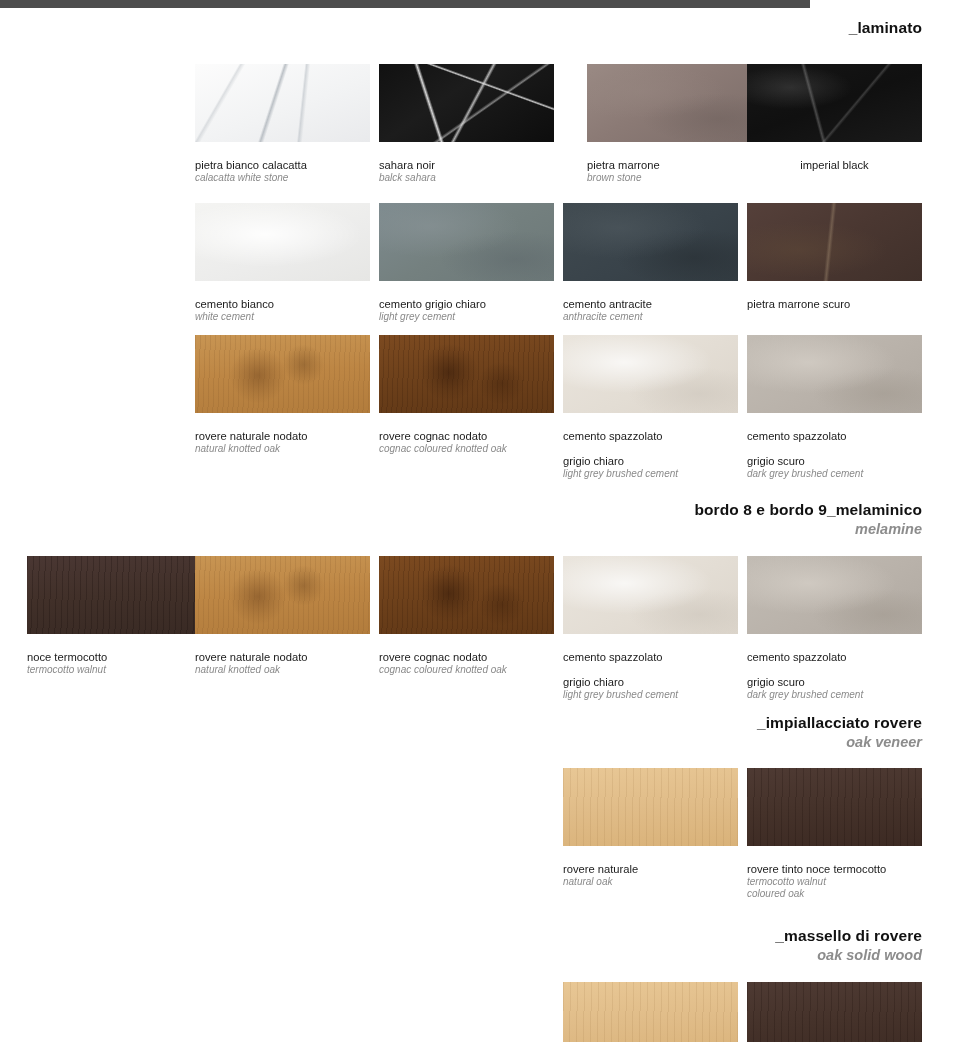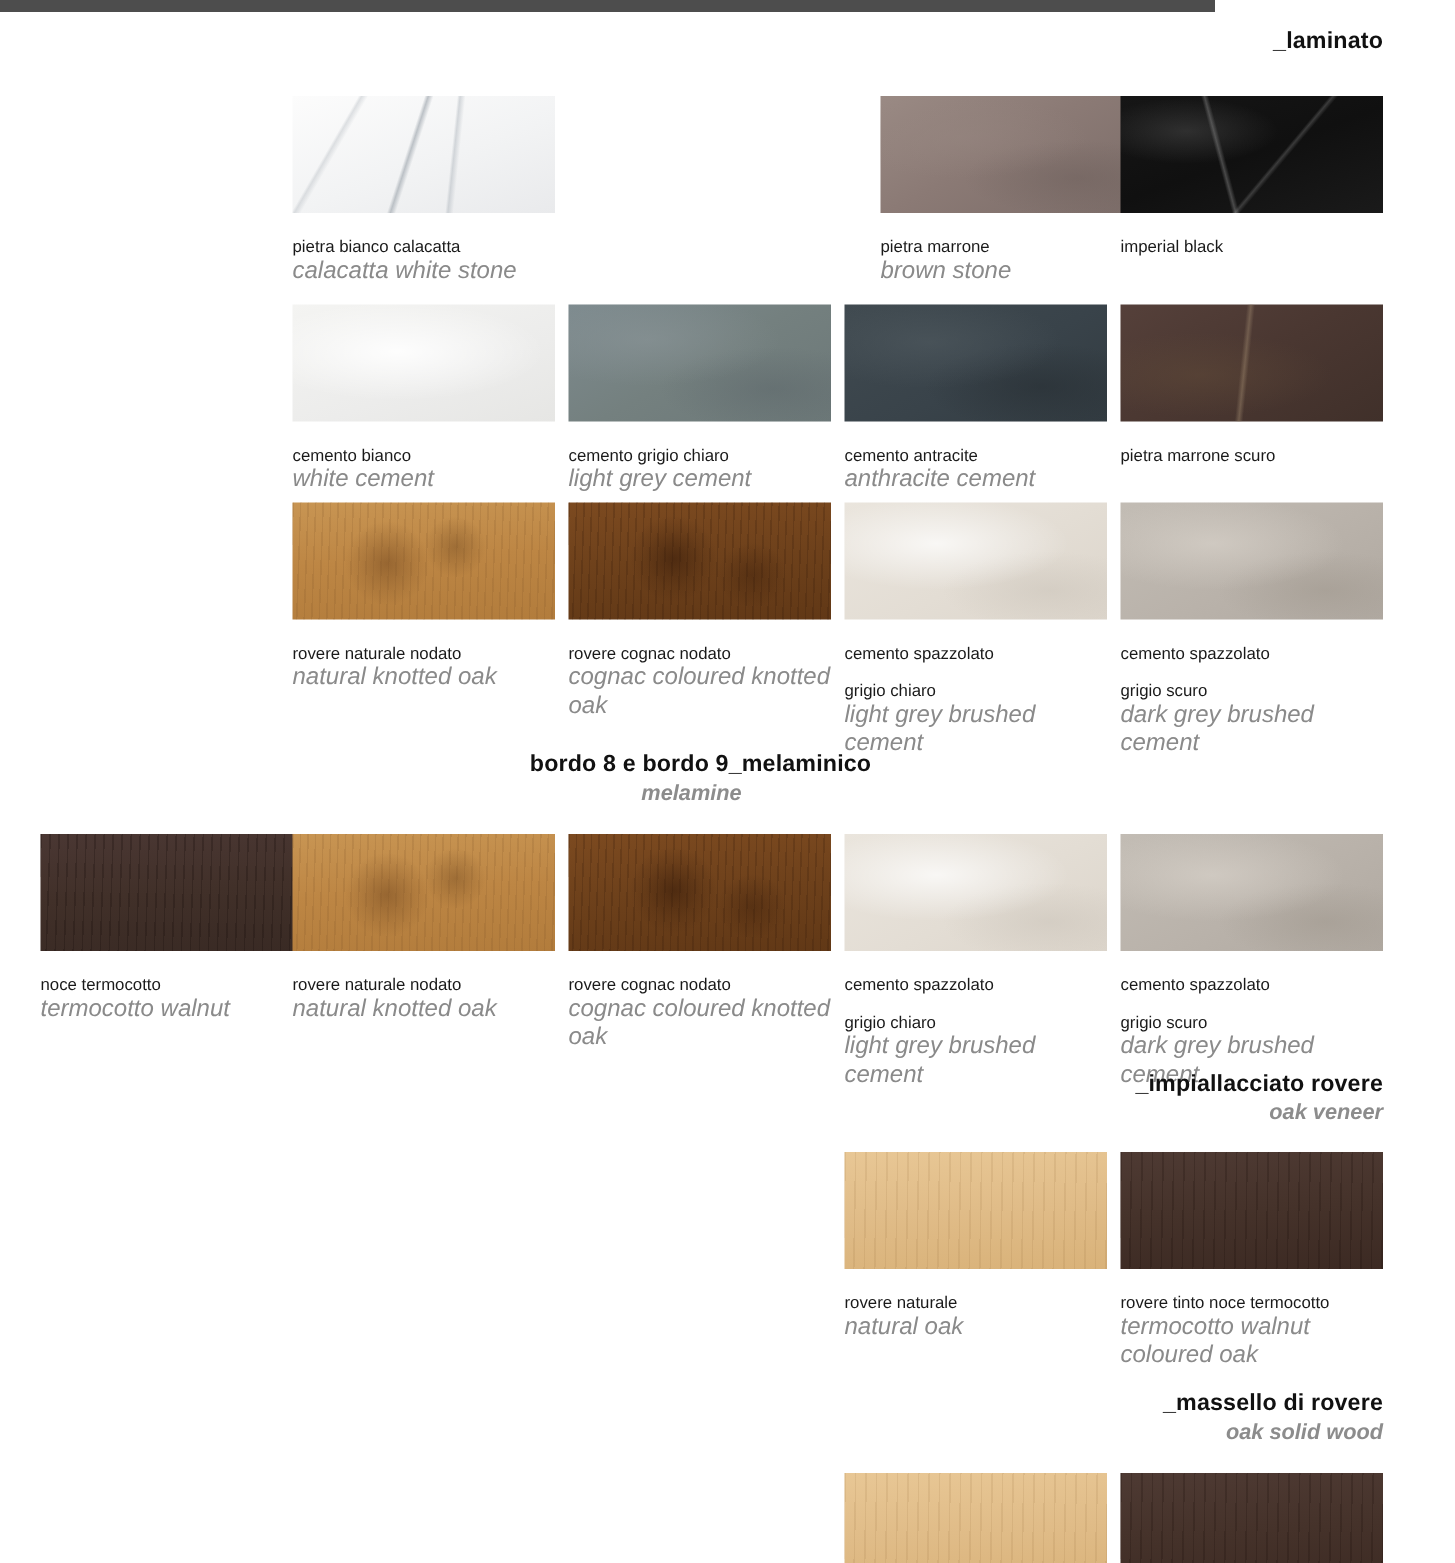--- a/index.html
+++ b/index.html
@@ -74,21 +74,21 @@
   .labels {
     padding-top: 5px;
     line-height: 1.18;
   }
   .lab-it {
     font-size: 11.2px;
     color: #1a1a1a;
     margin-top: 12px;
   }
   .lab-en {
-    font-size: 16px;
+    font-size: 10px;
     font-style: italic;
     color: #8a8a8a;
   }
 
   
   .tx-calacatta {
     background:
       linear-gradient(108deg, rgba(190,195,200,0) 44%, rgba(178,184,190,0.85) 45.2%, rgba(200,205,210,0) 47%),
       linear-gradient(96deg, rgba(205,209,213,0) 60%, rgba(186,192,198,0.6) 61%, rgba(210,214,218,0) 63%),
       linear-gradient(120deg, rgba(200,204,208,0) 20%, rgba(192,197,202,0.5) 21%, rgba(208,212,216,0) 23%),
@@ -194,28 +194,35 @@
           <div class="sect-title">_laminato</div>
         </div>
         <div class="swatch-row" style="position: absolute; top: 56px; left: 0px; width: 970px;">
           <div class="swatch" style="left: 195px;">
             <div class="chip tx-calacatta"></div>
             <div class="labels">
               <div class="lab-it">pietra bianco calacatta</div>
               <div class="lab-en">calacatta white stone</div>
             </div>
           </div>
+          <div class="swatch" style="left: 379px;">
+            <div class="chip tx-sahara"></div>
+            <div class="labels">
+              <div class="lab-it">sahara noir</div>
+              <div class="lab-en">balck sahara</div>
+            </div>
+          </div>
           <div class="swatch" style="left: 587px;">
             <div class="chip tx-pietra-marrone"></div>
             <div class="labels">
               <div class="lab-it">pietra marrone</div>
               <div class="lab-en">brown stone</div>
             </div>
           </div>
-          <div class="swatch" style="left: 747px;">
+          <div class="swatch" style="left: 747px; text-align: center;">
             <div class="chip tx-imperial-black"></div>
             <div class="labels">
               <div class="lab-it">imperial black</div>
             </div>
           </div>
         </div>
         <div class="swatch-row" style="position: absolute; top: 195px; left: 0px; width: 791px;">
           <div class="swatch" style="left: 195px;">
             <div class="chip tx-cemento-bianco"></div>
             <div class="labels">
@@ -271,21 +278,21 @@
             <div class="chip tx-cem-spazz-scuro"></div>
             <div class="labels">
               <div class="lab-it">cemento spazzolato</div>
               <div class="lab-it">grigio scuro</div>
               <div class="lab-en">dark grey brushed cement</div>
             </div>
           </div>
         </div>
       </div>
       <div class="section">
-        <div class="sect-head" style="position: absolute; top: 492px; right: 0px; width: 970px; text-align: center;">
+        <div class="sect-head" style="position: absolute; top: 492px; right: 0px; width: 970px;">
           <div class="sect-title">bordo 8 e bordo 9_melaminico</div>
           <div class="sect-sub">melamine</div>
         </div>
         <div class="swatch-row" style="position: absolute; top: 548px; left: 0px; width: 970px;">
           <div class="swatch" style="left: 27px;">
             <div class="chip tx-noce-termocotto"></div>
             <div class="labels">
               <div class="lab-it">noce termocotto</div>
               <div class="lab-en">termocotto walnut</div>
             </div>

